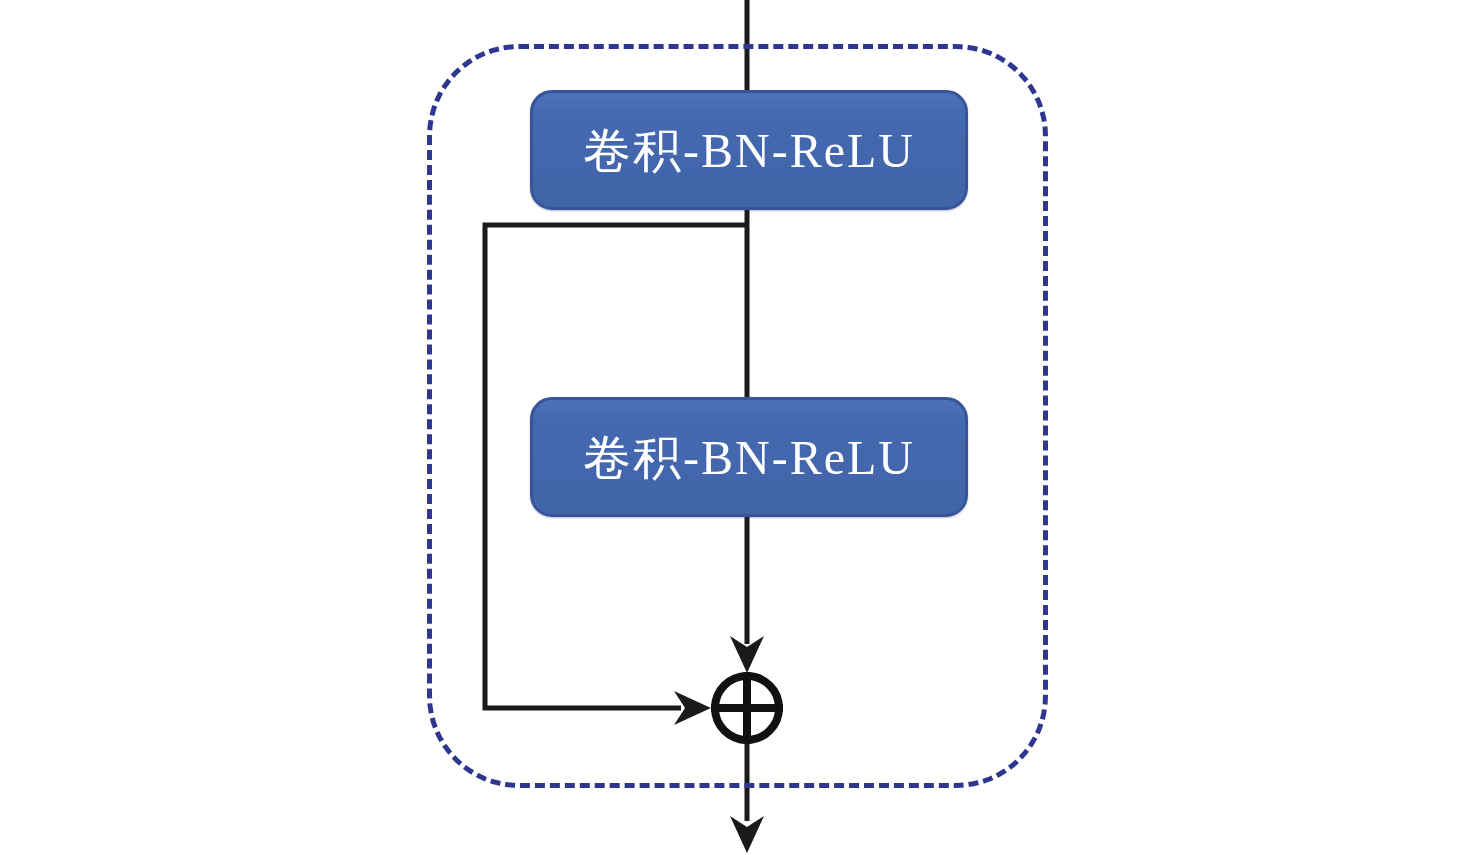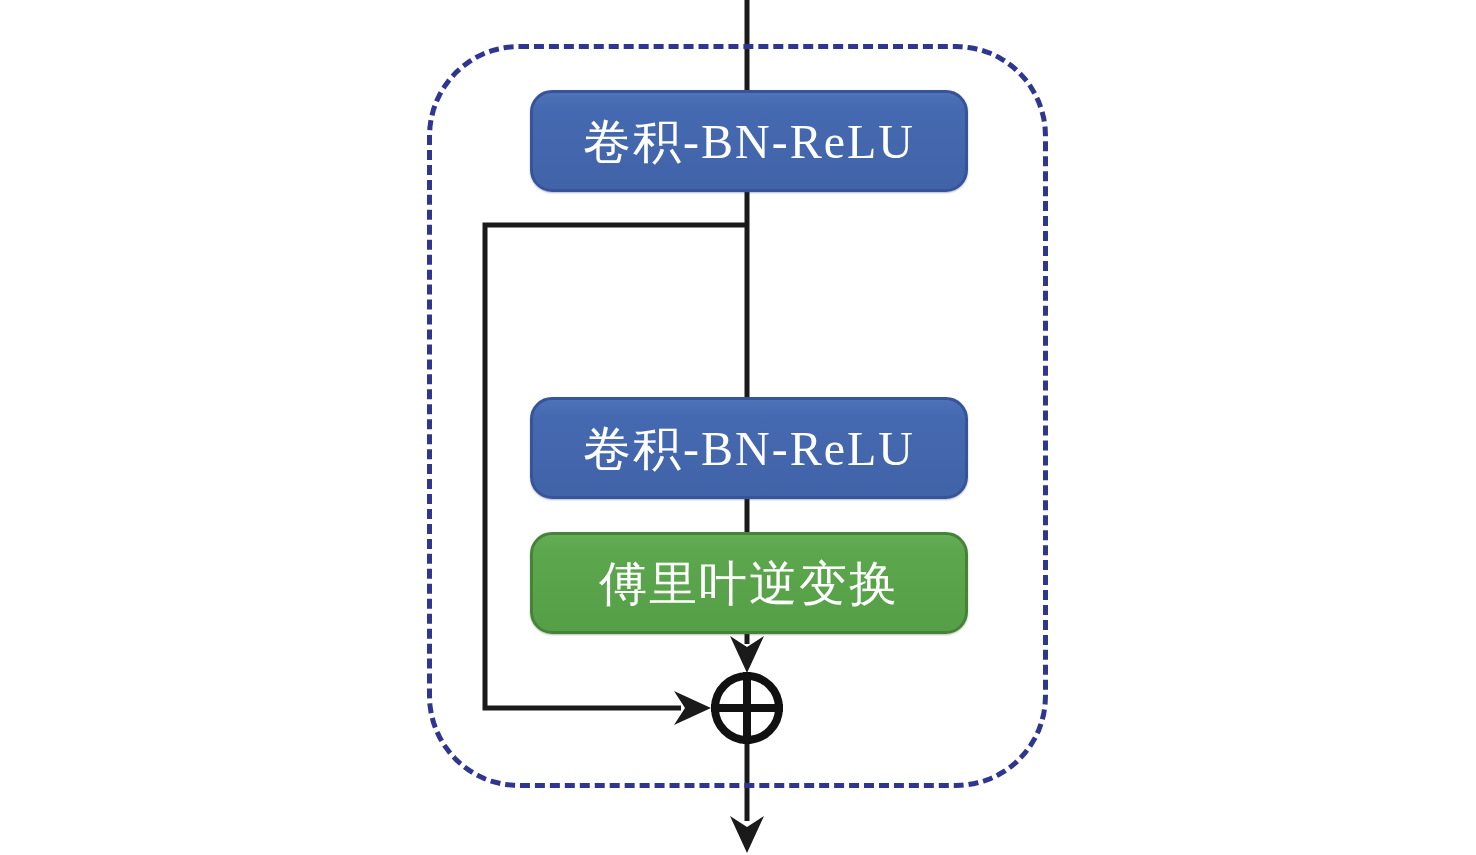--- a/index.html
+++ b/index.html
@@ -33,21 +33,21 @@
     border: 5px dashed #2F3690;
     border-radius: 92px;
     z-index: 3;
     pointer-events: none;
   }
   .box {
     position: absolute;
     box-sizing: border-box;
     left: 530px;
     width: 438px;
-    height: 102px;
+    height: 120px;
     border-radius: 22px;
     display: flex;
     align-items: center;
     justify-content: center;
     z-index: 2;
   }
   .box-blue {
     background: linear-gradient(180deg, #4E72B8 0%, #4569B0 18%, #4163A8 100%);
     border: 3px solid #37539A;
     box-shadow: 0 1px 2px rgba(40,60,110,0.35);
@@ -96,17 +96,14 @@
 
   <div class="box box-blue" style="top:90px">
     <span class="box-label">卷积-BN-ReLU</span>
   </div>
 
 
   <div class="box box-blue" style="top:397px">
     <span class="box-label">卷积-BN-ReLU</span>
   </div>
 
-  <div class="box box-green" style="top:532px">
-    <span class="box-label">傅里叶逆变换</span>
-  </div>
 
 </div>
 
 </body></html>

